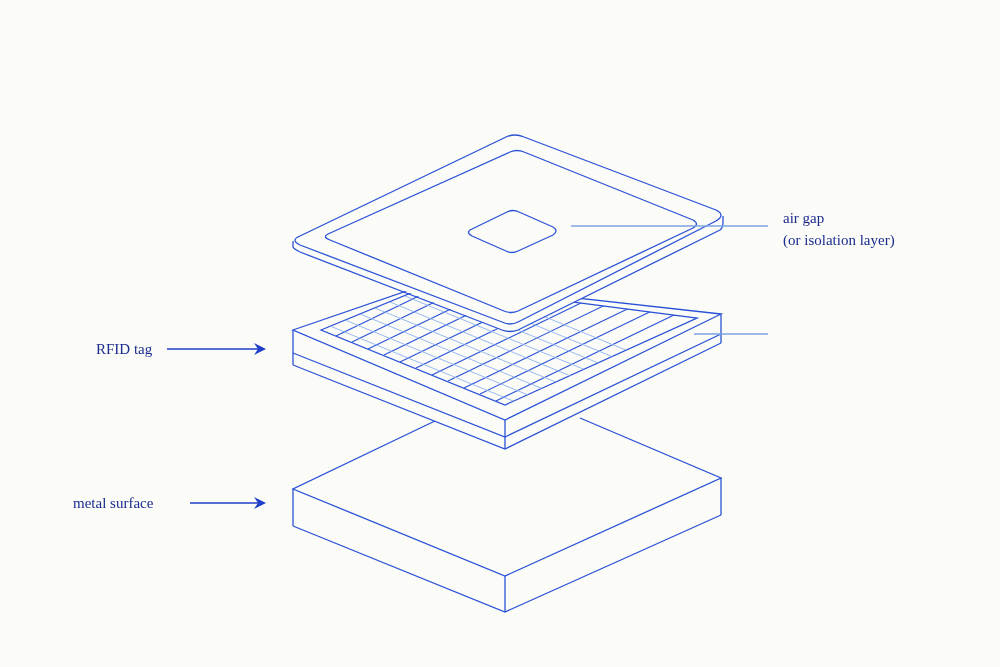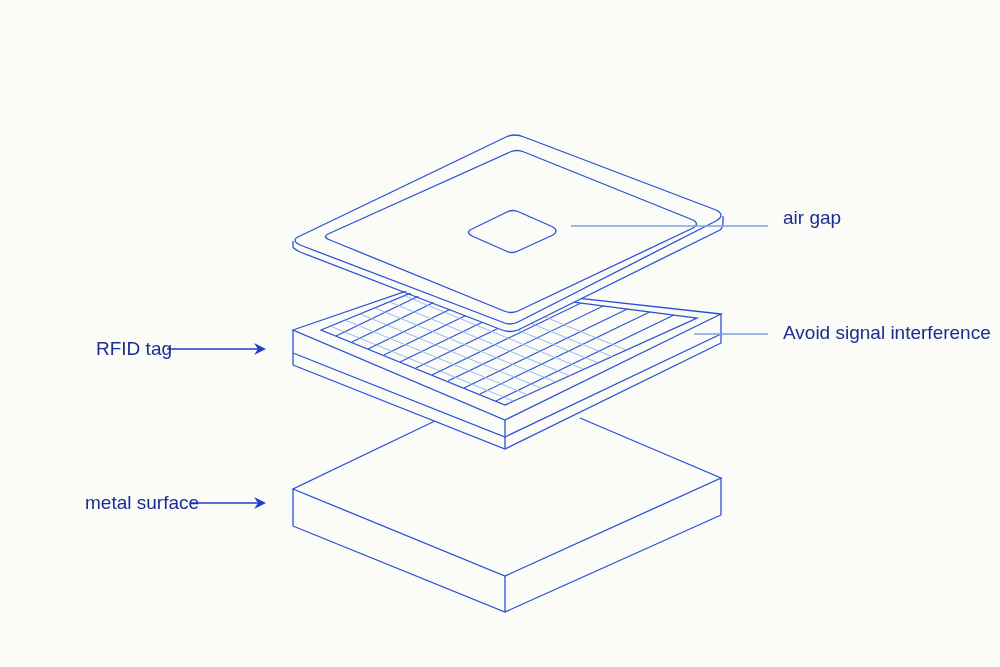--- a/index.html
+++ b/index.html
@@ -15,22 +15,22 @@
       width: 1000px;
       height: 667px;
     }
     svg.diagram {
       position: absolute;
       left: 0;
       top: 0;
     }
     .label {
       position: absolute;
-      font-family: Liberation Sans, sans-serif;
-      font-size: 19px;
+      font-family: Liberation Serif, serif;
+      font-size: 15px;
       color: #1b2c8f;
       line-height: 22px;
       white-space: nowrap;
     }
     .label span { display: block; }
   </style>
 </head>
 <body>
 
 <div class="canvas">
@@ -121,26 +121,24 @@
     </g>
 
     <g stroke="#1f3fc8" stroke-width="1.5">
       <line x1="167" y1="349" x2="264" y2="349" marker-end="url(#arrowhead)"></line>
       <line x1="190" y1="503" x2="264" y2="503" marker-end="url(#arrowhead)"></line>
     </g>
   </svg>
 
   <div class="label" style="left:783px; top:207px;">
     <span>air gap</span>
+    <span>(or isolation layer)</span>
   </div>
 
-  <div class="label" style="left:783px; top:322px;">
-    <span>Avoid signal interference</span>
-  </div>
 
   <div class="label" style="left:96px; top:338px;">
     <span>RFID tag</span>
   </div>
 
-  <div class="label" style="left:85px; top:492px;">
+  <div class="label" style="left:73px; top:492px;">
     <span>metal surface</span>
   </div>
 </div>
 
 </body></html>

